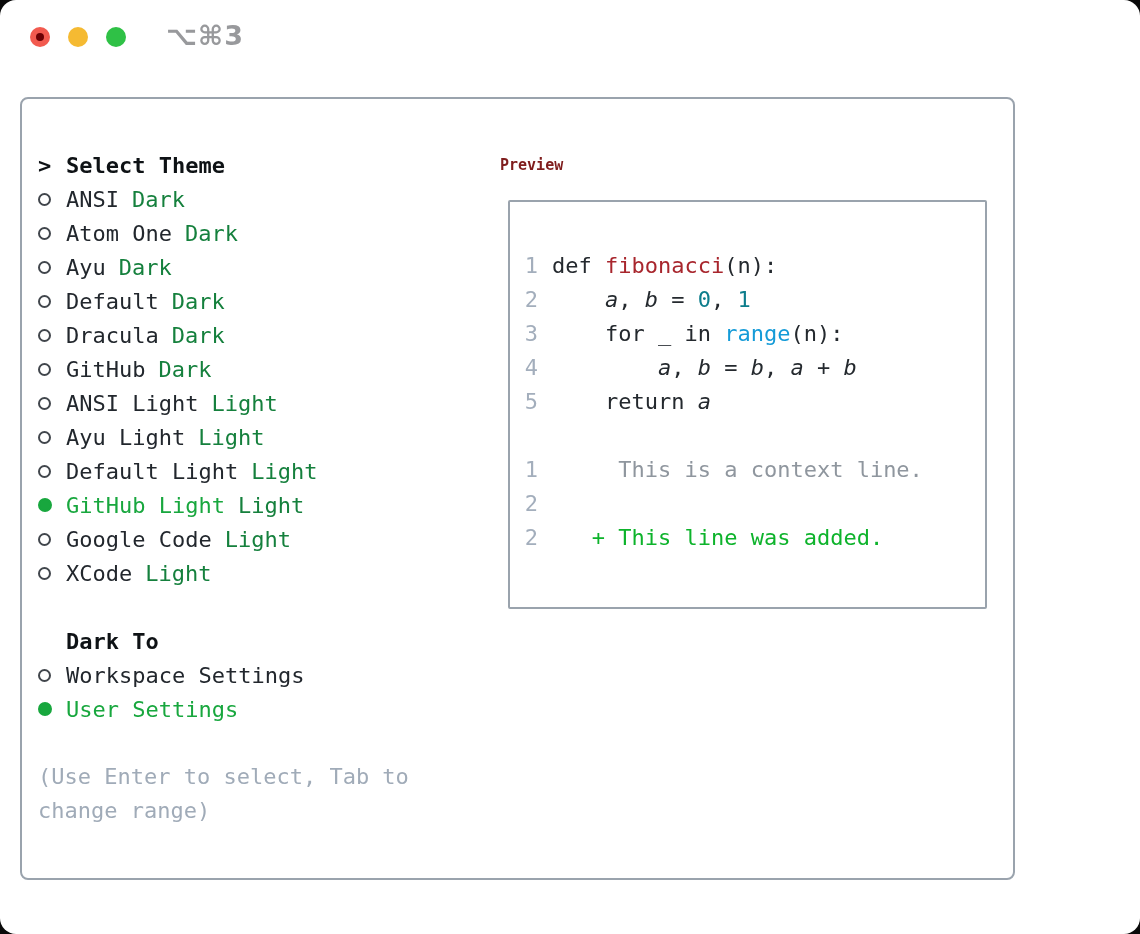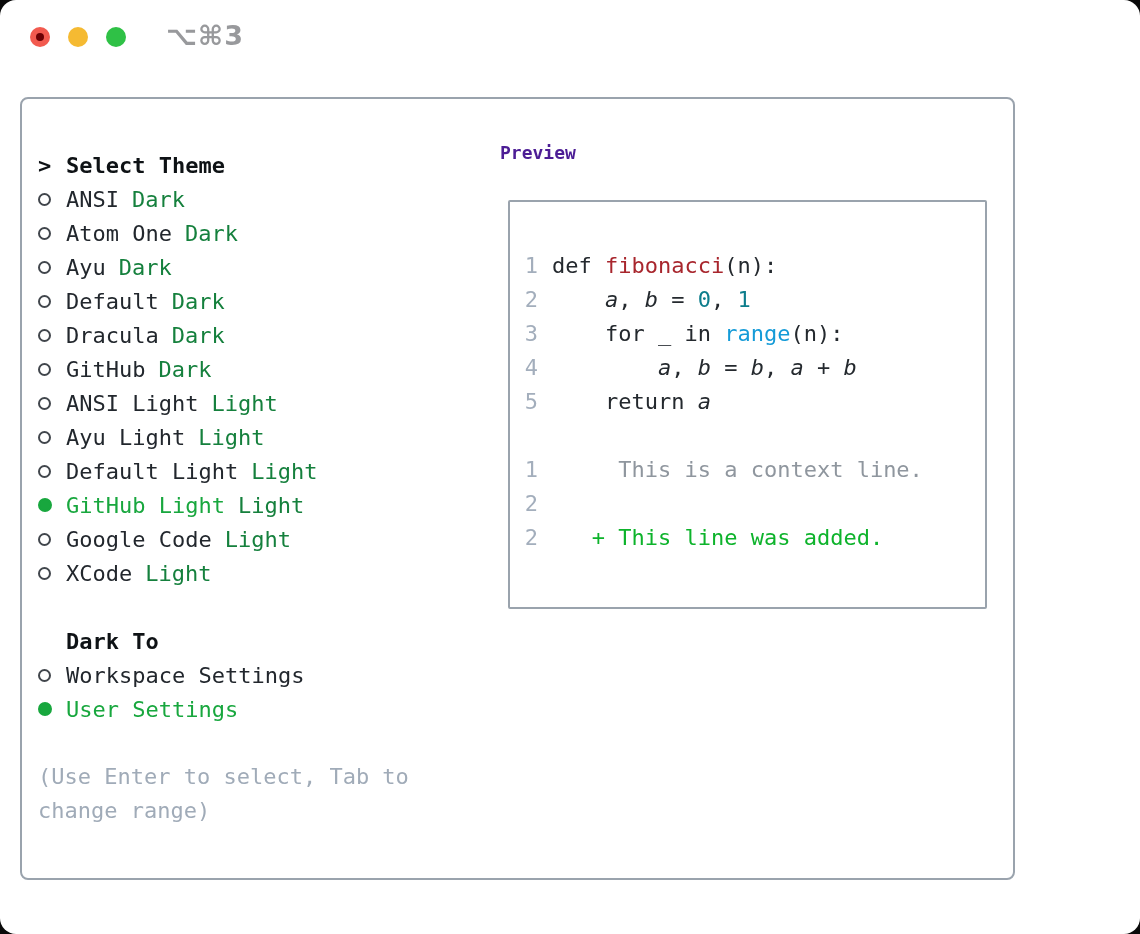--- a/index.html
+++ b/index.html
@@ -35,22 +35,22 @@
   .circle.sel{width:14px;height:14px;border-color:#18a73e;background:#18a73e;}
   .prompt{font-weight:bold;color:#0e1215;}
   .hdr{font-weight:bold;color:#0e1215;white-space:pre;}
   .t-name{white-space:pre;color:#22272d;}
   .t-name.sel{color:#18a73e;}
   .t-tag{white-space:pre;color:#15803d;margin-left:13px;}
   .spacer{height:34px;}
   .hint{color:#a0abb8;width:400px;line-height:34px;white-space:normal;}
   
   .preview-title{
-    position:absolute;left:478px;top:37px;height:34px;line-height:34px;
-    font-size:18px;font-weight:bold;color:#4c1d95;
+    position:absolute;left:478px;top:49px;height:34px;line-height:34px;
+    font-size:15px;font-weight:bold;color:#7f1d1d;
   }
   .preview-box{
     position:absolute;left:486px;top:101px;width:479px;height:409px;
     border:2px solid #9aa3ad;border-radius:2px;box-sizing:border-box;
     padding:46px 0 0 14px;background:#fff;
   }
   .code-row{display:flex;align-items:center;height:34px;font-size:22px;}
   .ln{width:14px;flex:none;text-align:right;color:#a3aebc;white-space:pre;margin-right:14px;}
   .code{white-space:pre;color:#24292e;}
   .code .fn{color:#a8262d;}

